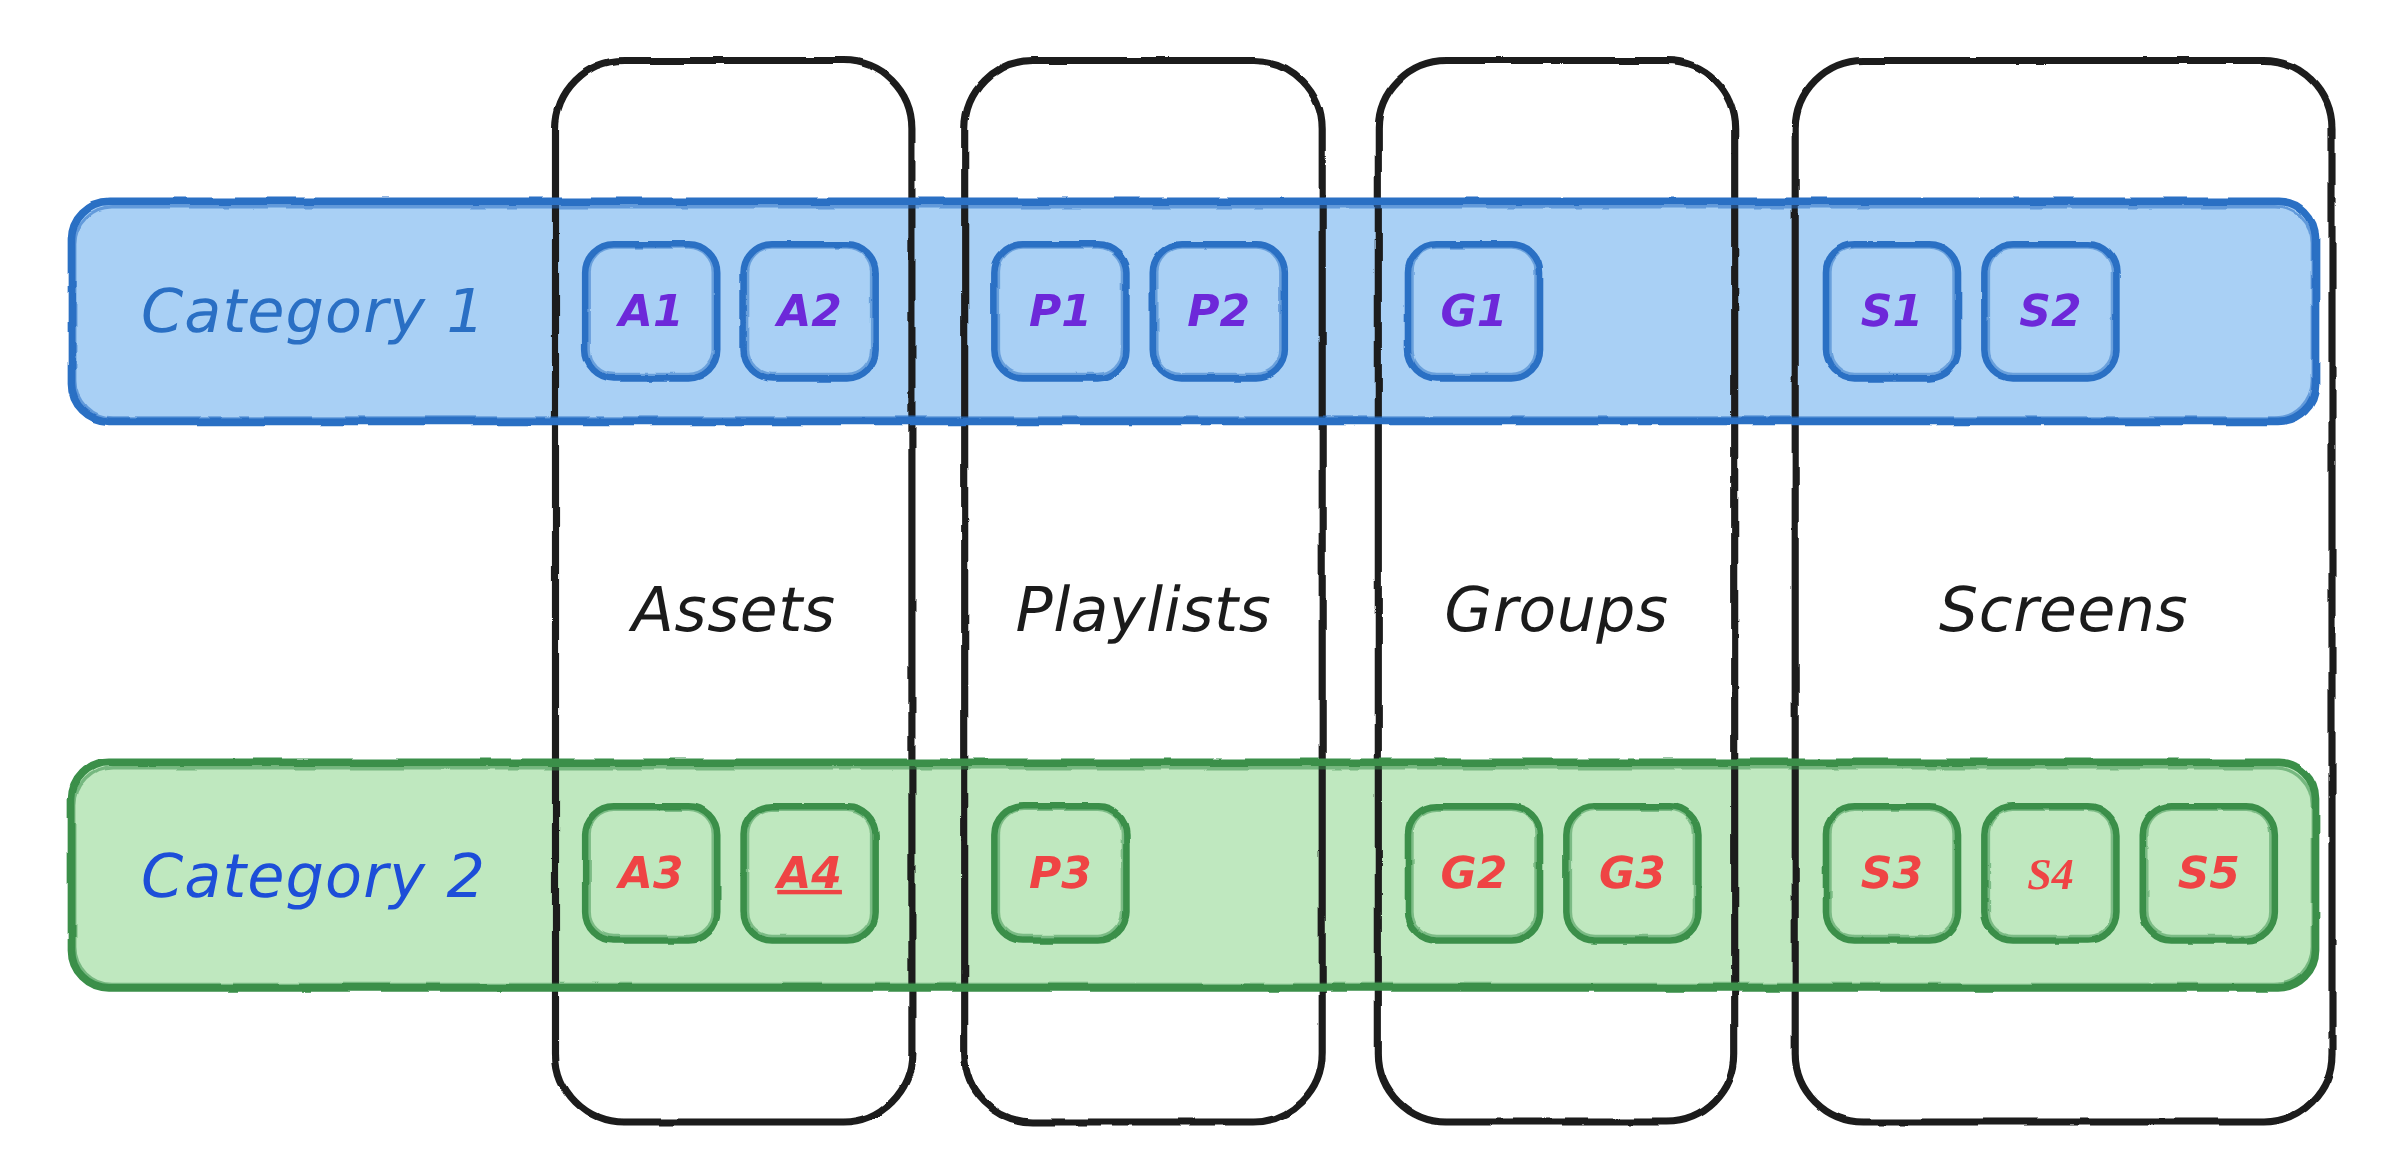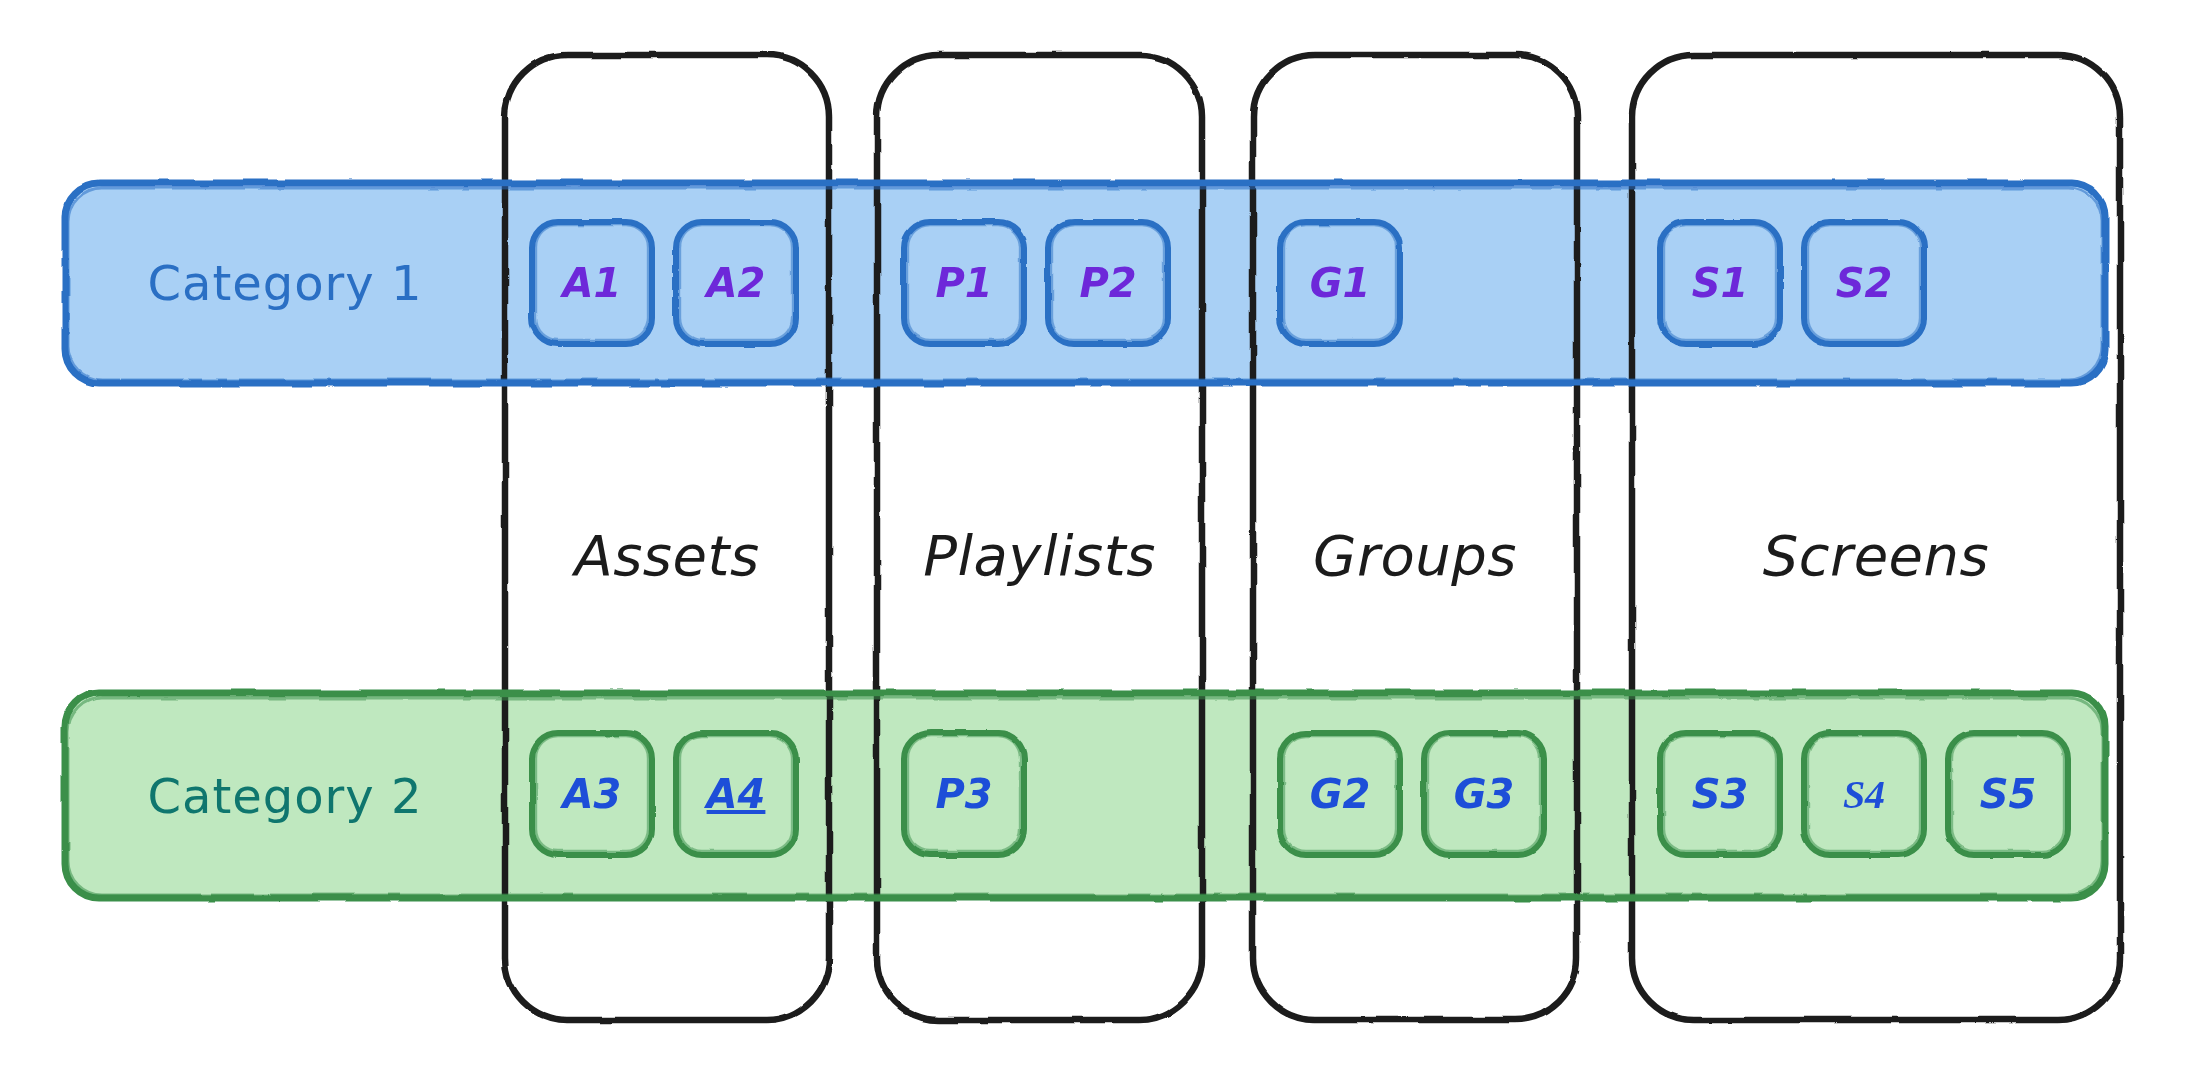--- a/index.html
+++ b/index.html
@@ -35,32 +35,33 @@
     pointer-events: none;
     user-select: none;
   }
   .col-label {
     font-size: 56px;
     color: #1b1b1b;
     letter-spacing: 0.5px;
     font-style: italic;
   }
   .band-label {
-    font-size: 48px;
+    font-size: 55px;
     letter-spacing: 1px;
+    font-style: italic;
   }
   .band-label.blue { color: #2a6fc4; }
-  .band-label.green { color: #0f766e; }
+  .band-label.green { color: #1d4ed8; }
   .chip-label {
     font-size: 40px;
     font-weight: 600;
     font-style: italic;
   }
   .chip-label.blue { color: #6d28d9; }
-  .chip-label.green { color: #1d4ed8; }
+  .chip-label.green { color: #ef4444; }
 </style>
 </head>
 <body>
 
 <div id="stage">
 
   <svg id="sketch" viewBox="0 0 2188 1066" xmlns="http://www.w3.org/2000/svg">
     <defs>
       <filter id="rough" x="-5%" y="-5%" width="110%" height="110%">
         <feTurbulence type="fractalNoise" baseFrequency="0.022" numOctaves="3" seed="7" result="n"></feTurbulence>

